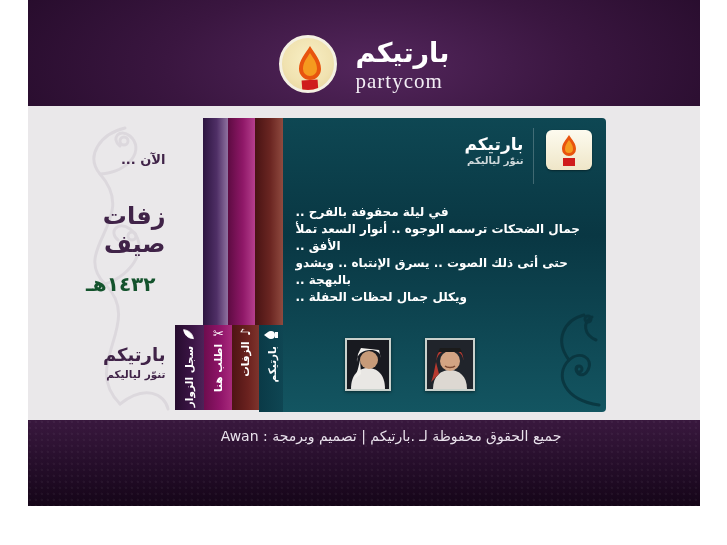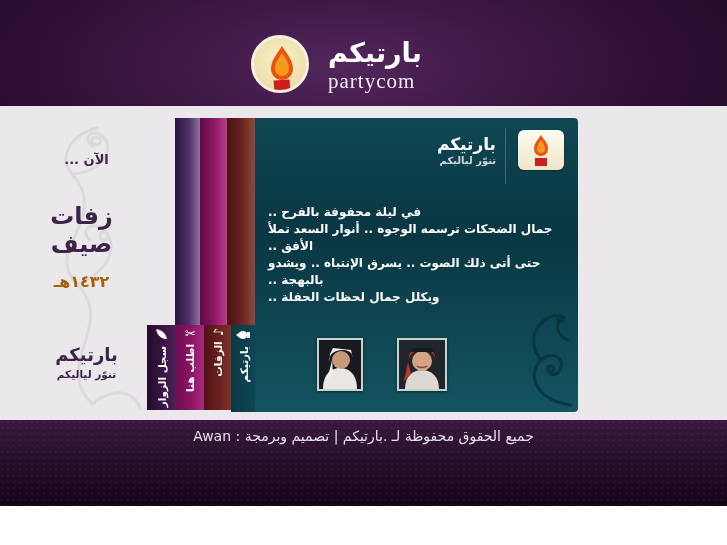--- a/index.html
+++ b/index.html
@@ -1,17 +1,17 @@
 <!DOCTYPE html>
 <html lang="ar"><head>
 <meta charset="utf-8">
 <style>
   * { margin:0; padding:0; box-sizing:border-box; }
   body { background:#ffffff; font-family:"DejaVu Sans", sans-serif; }
-  .page { position:relative; width:727px; height:545px; margin:0 auto; overflow:hidden; background:#ffffff; }
+  .page { position:relative; width:672px; height:545px; margin:0 auto; overflow:hidden; background:#ffffff; }
 
   
   .header {
     position:absolute; left:0; top:0; width:727px; height:106px;
     background:
       radial-gradient(circle at 340px 60px, rgba(255,255,255,0.05) 1px, transparent 1.6px),
       radial-gradient(ellipse 430px 170px at 345px 66px, #53265c 0%, #3a1640 48%, #230a28 100%);
     background-size:6px 6px, 100% 100%;
   }
   .logo-circle {
@@ -25,24 +25,24 @@
   .wordmark .ar { font-size:27px; font-weight:bold; line-height:32px; direction:rtl; }
   .wordmark .en { font-size:21px; line-height:25px; letter-spacing:1px; color:#f3eef5;font-family:Liberation Serif, serif; }
 
   
   .content {
     position:absolute; left:0; top:106px; width:727px; height:314px;
     background:#eae8ea;
   }
   .side-ornament { position:absolute; left:22px; top:8px; opacity:0.55; }
 
-  .sidebar-text { position:absolute; text-align:center; direction:rtl; color:#402348; }
+  .sidebar-text { position:absolute; text-align:right; direction:rtl; color:#402348; }
   .now-label  { left:35px; top:46px;  width:103px; font-size:13px; font-weight:bold; }
   .event-title{ left:25px; top:96px; width:113px; font-size:24px; font-weight:bold; }
-  .event-year { left:35px; top:166px; width:93px;  font-size:16px; font-weight:bold; color:#a16207; }
+  .event-year { left:35px; top:166px; width:93px;  font-size:20px; font-weight:bold; color:#14532d; }
   .side-brand { left:35px; top:238px; width:103px; font-size:18px; font-weight:bold; }
   .side-tagline{ left:35px; top:262px; width:103px; font-size:10.5px; font-weight:bold; }
 
   
   .strip { position:absolute; top:12px; height:207px; }
   .strip-purple  { left:175px; width:25px; background:linear-gradient(to right,#2d1540 0%,#4f2f66 55%,#8f72a0 100%); }
   .strip-magenta { left:200px; width:27px; background:linear-gradient(to right,#5e0b42 0%,#8f1868 55%,#b53f8d 100%); }
   .strip-maroon  { left:227px; width:28px; background:linear-gradient(to right,#481313 0%,#6b2622 55%,#8f4a3f 100%); }
 
   

